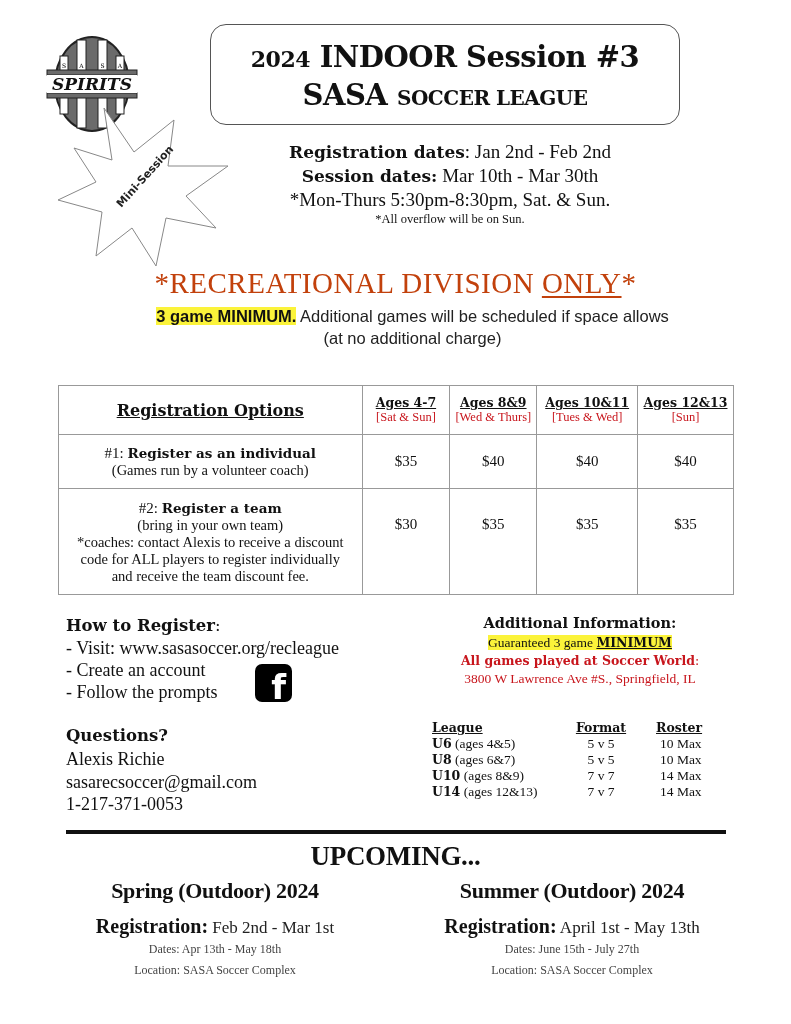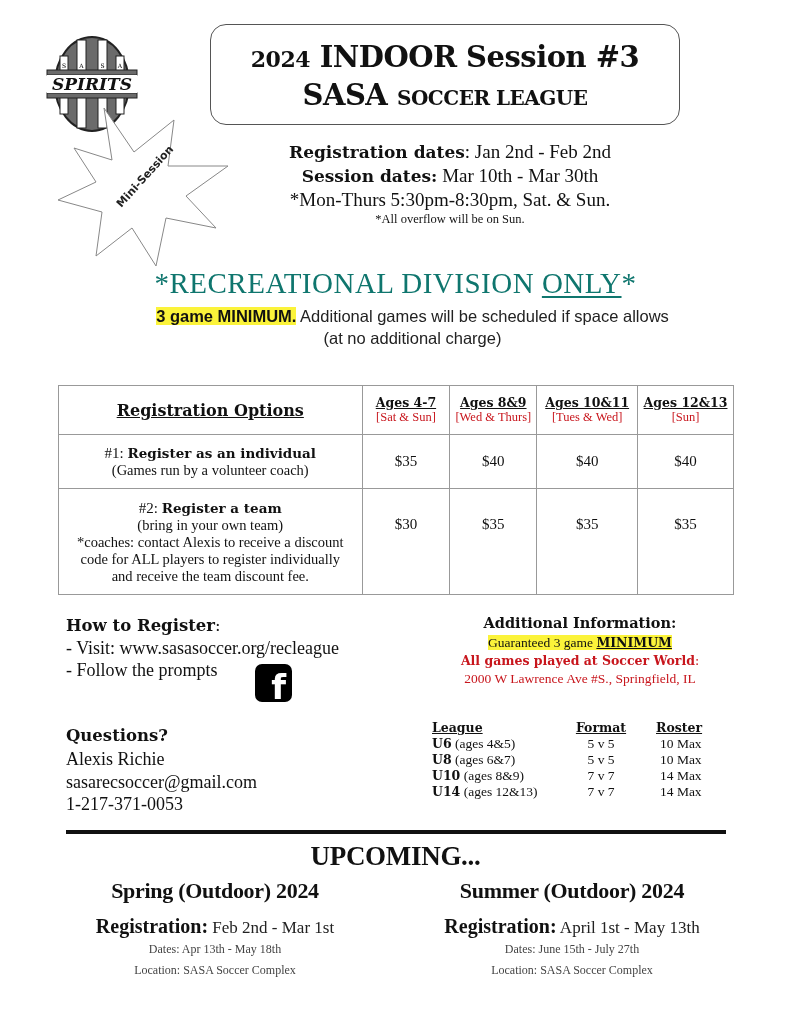--- a/index.html
+++ b/index.html
@@ -22,21 +22,21 @@
   #title-line2 .sc { font-size: 20px; }
 
   
   #info { left: 240px; top: 140px; width: 420px; text-align: center; font-family: "Liberation Serif", serif; }
   #info .ln { font-size: 19px; line-height: 23px; }
   #info b { font-family: "DejaVu Serif", serif; font-size: 17px; }
   #info .loc { color: #c8161d; font-family: "DejaVu Serif", serif; font-weight: bold; font-size: 17px; }
   #info .small { font-size: 12.5px; line-height: 16px; }
 
   
-  #rec { left: 0; top: 266px; width: 791px; text-align: center; color: #0f766e; font-family: "Liberation Serif", serif; font-size: 29px; line-height: 34px; letter-spacing: 0.5px; }
+  #rec { left: 0; top: 266px; width: 791px; text-align: center; color: #c2410c; font-family: "Liberation Serif", serif; font-size: 29px; line-height: 34px; letter-spacing: 0.5px; }
   #rec u { text-decoration: underline; text-decoration-thickness: 2px; text-underline-offset: 3px; }
   #minline { left: 0; top: 305px; width: 791px; text-align: center; font-family: "Liberation Sans", sans-serif; font-size: 16.5px; line-height: 22px; color: #222; padding-left: 34px; }
   .hl { background: #fbf33a; }
   .hlb { background: #fbf33a; font-weight: bold; color: #111; }
 
   
   #reg-table { left: 58px; top: 385px; width: 676px; border-collapse: collapse; font-family: "Liberation Serif", serif; }
   #reg-table td, #reg-table th { border: 1.5px solid #999; text-align: center; }
   #reg-table th { height: 49px; font-weight: normal; vertical-align: middle; }
   .opt-head { font-family: "DejaVu Serif", serif; font-weight: bold; font-size: 16px; text-decoration: underline; }
@@ -186,38 +186,39 @@
     <td class="price">$35</td>
     <td class="price">$35</td>
     <td class="price">$35</td>
   </tr>
 </tbody>
   </table>
 
 <div id="howto" class="abs">
   <div class="h"><span>How to Register</span><span style="font-weight:normal">:</span></div>
   <div class="ln">- Visit: www.sasasoccer.org/recleague</div>
+  <div class="ln">- Create an account</div>
   <div class="ln">- Follow the prompts</div>
 </div>
 <div id="fb" class="abs">
     <span>f</span>
   </div>
 
 <div id="questions" class="abs">
   <div class="h">Questions?</div>
   <div class="ln">Alexis Richie</div>
   <div class="ln">sasarecsoccer@gmail.com</div>
   <div class="ln">1-217-371-0053</div>
 </div>
 
 <div id="addinfo" class="abs">
   <div class="h">Additional Information:</div>
   <div class="g"><span class="hl"><span>Guaranteed 3  game </span><u>MINIMUM</u></span></div>
   <div class="r"><span>All games played at Soccer World</span><span style="font-weight:normal">:</span></div>
-  <div class="addr">2000 W Lawrence Ave #S., Springfield, IL</div>
+  <div class="addr">3800 W Lawrence Ave #S., Springfield, IL</div>
 </div>
 
 <table id="league-table" class="abs">
   <tbody>
       <tr>
     <th style="width:128px">League</th>
     <th style="width:82px; text-align:center">Format</th>
     <th style="width:80px; text-align:left; padding-left:14px">Roster</th>
   </tr>
   <tr>

